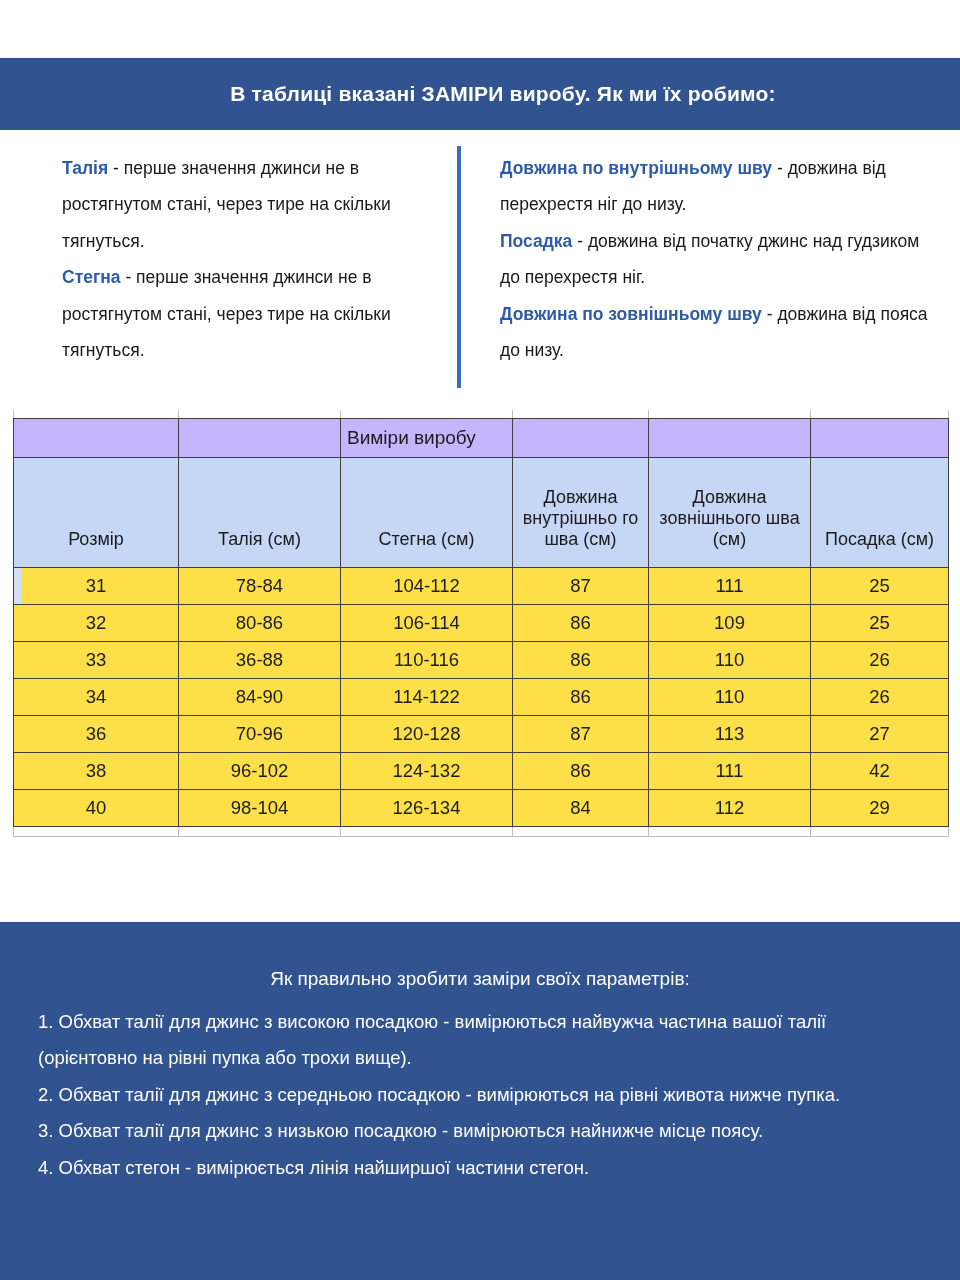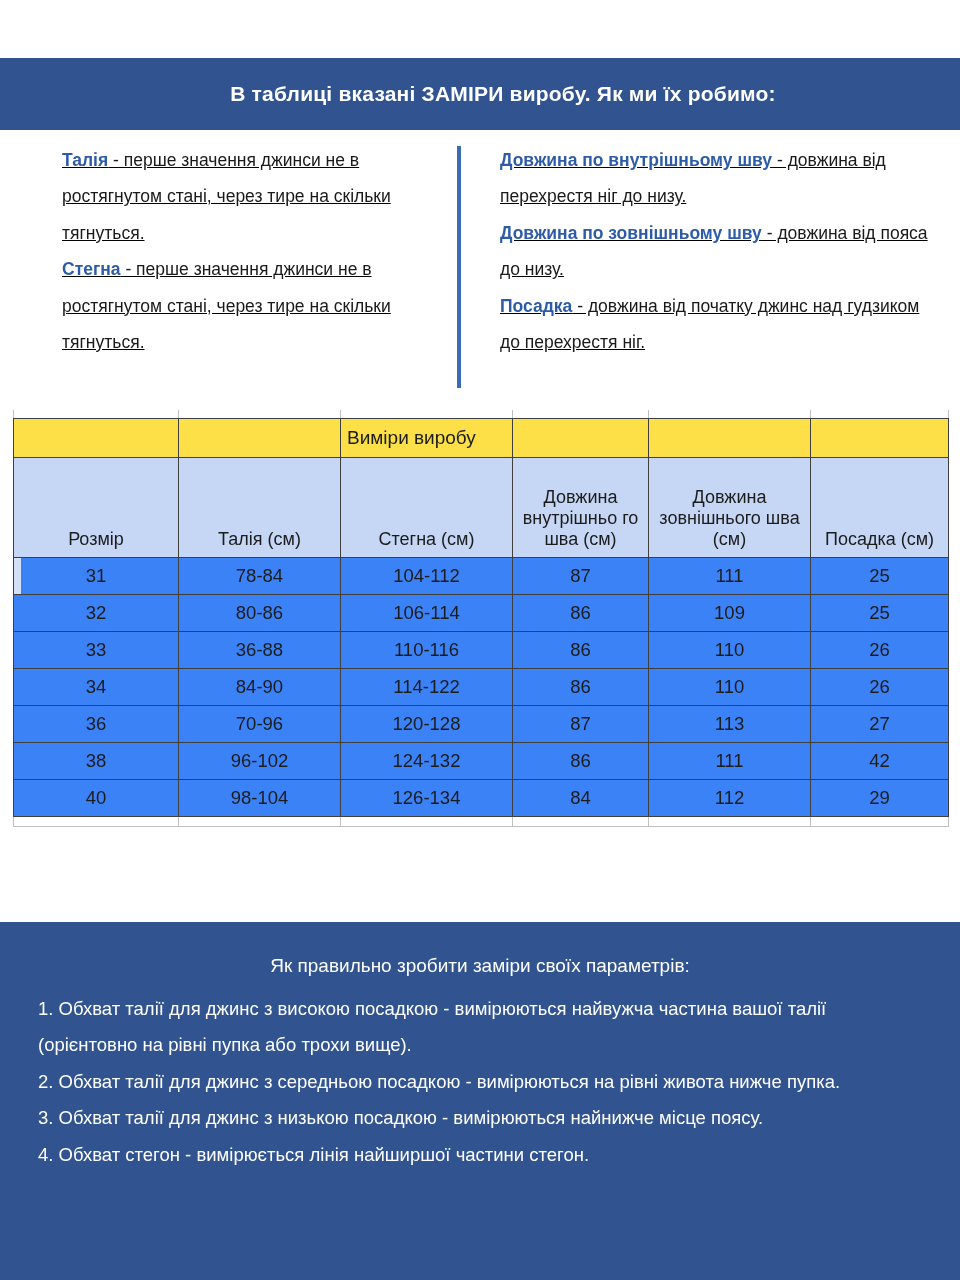--- a/index.html
+++ b/index.html
@@ -48,22 +48,21 @@
   .defs-divider {
     position: absolute;
     left: 457px;
     top: 4px;
     width: 4px;
     height: 242px;
     background: #3a6cb5;
   }
   .def-col {
     position: absolute;
-    top: 0;
-    text-decoration: underline;
+    top: 8px;
   }
   .def-col.left {
     left: 62px;
     width: 380px;
   }
   .def-col.right {
     left: 500px;
     width: 432px;
   }
   .def-para {
@@ -111,45 +110,45 @@
     border-left: 1px solid #bfbfbf;
     border-right: 1px solid #bfbfbf;
     border-top: none;
     border-bottom: 1px solid #3f3f3f;
     background: #ffffff;
   }
   tr.spacer-row td.first { border-left: 1px solid #bfbfbf; }
 
   
   tr.group-row td {
-    background: #fde047;
+    background: #c4b5fd;
     height: 38px;
     border-color: #3f3f3f;
     vertical-align: middle;
     font-size: 19px;
   }
   tr.group-row td.gr-title {
     text-align: left;
     padding-left: 6px;
   }
 
   
   tr.head-row td {
     background: #c6d6f5;
     height: 92px;
     vertical-align: bottom;
-    padding-bottom: 7px;
+    padding-bottom: 17px;
     line-height: 1.17;
     font-size: 18px;
   }
 
   
   tr.data-row td {
     height: 36px;
-    background: #3b82f6;
+    background: #fde047;
     vertical-align: middle;
     font-size: 18.5px;
   }
   tr.data-row.selected td.size-cell {
     box-shadow: inset 7px 0 0 0 #d4e0f7;
   }
 
   
   tr.tail-row td {
     height: 9px;
@@ -169,21 +168,21 @@
     height: 358px;
     background: #31538f;
     box-sizing: border-box;
     padding: 26px 38px 0 38px;
   }
   .bottom-title {
     color: #ffffff;
     font-size: 19px;
     text-align: center;
     line-height: 1.5;
-    margin: 4px 0 10px 0;
+    margin: 17px 0 10px 0;
   }
   .bottom-item {
     color: #ffffff;
     font-size: 18.5px;
     line-height: 1.98;
     margin: 0;
     text-align: left;
   }
   .bottom-item b {
     font-weight: normal;
@@ -206,24 +205,24 @@
     <p class="def-para">
       <span class="def-term">Стегна</span><span> - перше значення джинси не в ростягнутом стані, через тире на скільки тягнуться.</span>
     </p>
   </div>
 
   <div class="def-col right">
     <p class="def-para">
       <span class="def-term">Довжина по внутрішньому шву</span><span> - довжина від перехрестя ніг до низу.</span>
     </p>
     <p class="def-para">
+      <span class="def-term">Посадка</span><span> - довжина від початку джинс над гудзиком до перехрестя ніг.</span>
+    </p>
+    <p class="def-para">
       <span class="def-term">Довжина по зовнішньому шву</span><span> - довжина від пояса до низу.</span>
-    </p>
-    <p class="def-para">
-      <span class="def-term">Посадка</span><span> - довжина від початку джинс над гудзиком до перехрестя ніг.</span>
     </p>
   </div>
 </div>
 
 <div class="table-wrap">
   <table class="sizes">
     <colgroup>
       <col class="c0">
         <col class="c1">
         <col class="c2">

